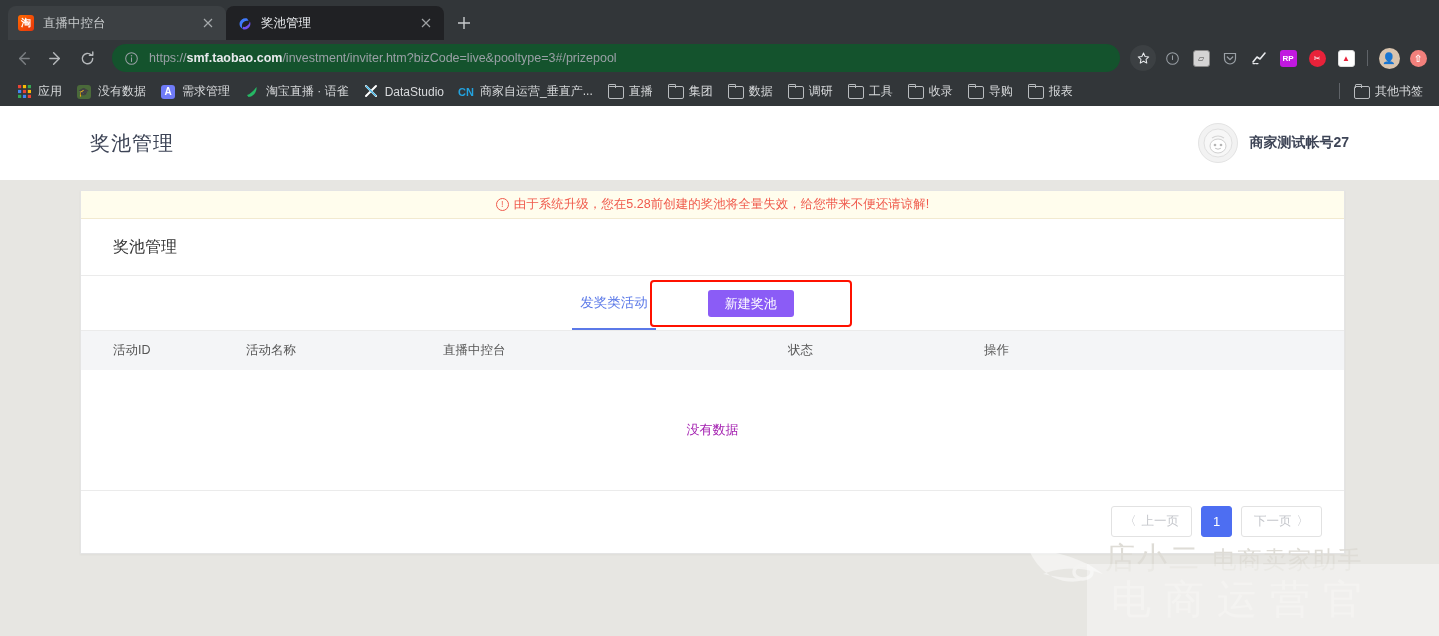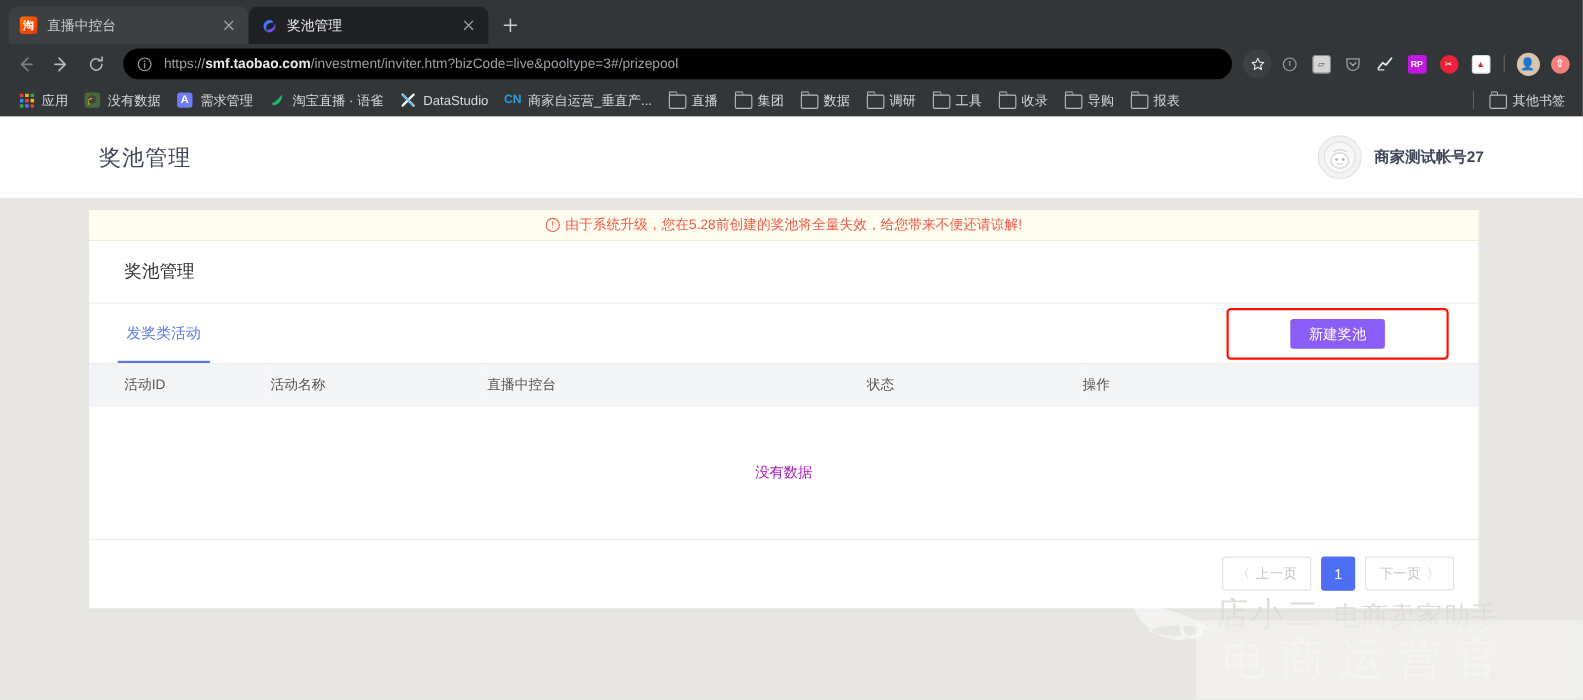--- a/index.html
+++ b/index.html
@@ -36,41 +36,41 @@
     color: #c9ccce; font-size: 19px; border-radius: 50%;
   }
 
   .toolbar { height: 36px; display: flex; align-items: center; padding: 0 8px; gap: 2px; }
   .nav-btn {
     width: 30px; height: 30px; display: flex; align-items: center; justify-content: center;
     color: #b6b9bc; border-radius: 50%; flex: 0 0 30px;
   }
   .nav-btn.disabled { color: #7c8084; }
   .omnibox {
-    flex: 1; height: 28px; background: #000000; border-radius: 14px;
+    flex: 1; height: 28px; background: #14532d; border-radius: 14px;
     display: flex; align-items: center; padding: 0 12px; margin: 0 8px;
     min-width: 0;
   }
   .omni-info { flex: 0 0 16px; margin-right: 9px; color: #9aa0a6; display:flex; }
   .omni-url { font-size: 12.5px; color: #9aa0a6; white-space: nowrap; overflow: hidden; text-overflow: ellipsis; }
   .omni-url b { color: #e8eaed; font-weight: 700; }
   .omni-url .sch { color: #9aa0a6; }
   .tb-icons { display: flex; align-items: center; gap: 3px; }
   .tb-ico {
     width: 26px; height: 26px; border-radius: 50%;
     display: flex; align-items: center; justify-content: center;
     color: #b6b9bc; flex: 0 0 26px;
   }
   .tb-ico.star { background: #3c4043; }
   .ext-sq { width: 17px; height: 17px; border-radius: 3px; display:flex; align-items:center; justify-content:center; font-size:8px; font-weight:bold; color:#fff; }
   .avatar-ext { width: 21px; height: 21px; border-radius: 50%; }
   .tb-div { width: 1px; height: 16px; background: #5f6368; margin: 0 5px; }
 
   .bookmarks { height: 30px; display: flex; align-items: center; padding: 0 9px; gap: 0; color: #d8dadc; font-size: 12px; }
-  .bm { display: flex; align-items: center; gap: 6px; padding: 3px 7px; border-radius: 4px; white-space: nowrap; }
+  .bm { display: flex; align-items: flex-end; gap: 6px; padding: 3px 7px; border-radius: 4px; white-space: nowrap; }
   .bm-ico { width: 16px; height: 16px; flex: 0 0 16px; display: flex; align-items: center; justify-content: center; font-size: 11px; }
   .bm-label { font-size: 12px; }
   .bm-spacer { flex: 1; }
   .bm-sep { width: 1px; height: 16px; background: #5f6368; margin: 0 6px; }
 
   .folder-ico { position: relative; width: 14px; height: 11px; }
   .folder-ico::before {
     content:''; position:absolute; left:0; top:0; width:14px; height:11px;
     border: 1.3px solid #b9bcbf; border-radius: 1.5px 2px 2px 2px;
   }
@@ -114,21 +114,21 @@
     font-size: 9px; line-height: 1; flex: 0 0 13px;
   }
 
   .card-head {
     height: 57px; display: flex; align-items: center;
     padding: 0 32px; border-bottom: 1px solid #ebebeb;
   }
   .card-head-title { font-size: 16px; color: #333; }
 
   .tabbar {
-    height: 55px; display: flex; align-items: center; justify-content: space-between;
+    height: 55px; display: flex; align-items: center; justify-content: center;
     padding: 0 0 0 32px; border-bottom: 1px solid #ebebeb; position: relative;
   }
   .tabs { display: flex; height: 100%; align-items: center; }
   .ptab {
     font-size: 13.5px; color: #5b79e8; height: 100%;
     display: flex; align-items: center; position: relative; padding: 0 2px;
   }
   .ptab.active::after {
     content:''; position: absolute; left: -6px; right: -6px; bottom: 0;
     height: 2px; background: #5b79e8;

